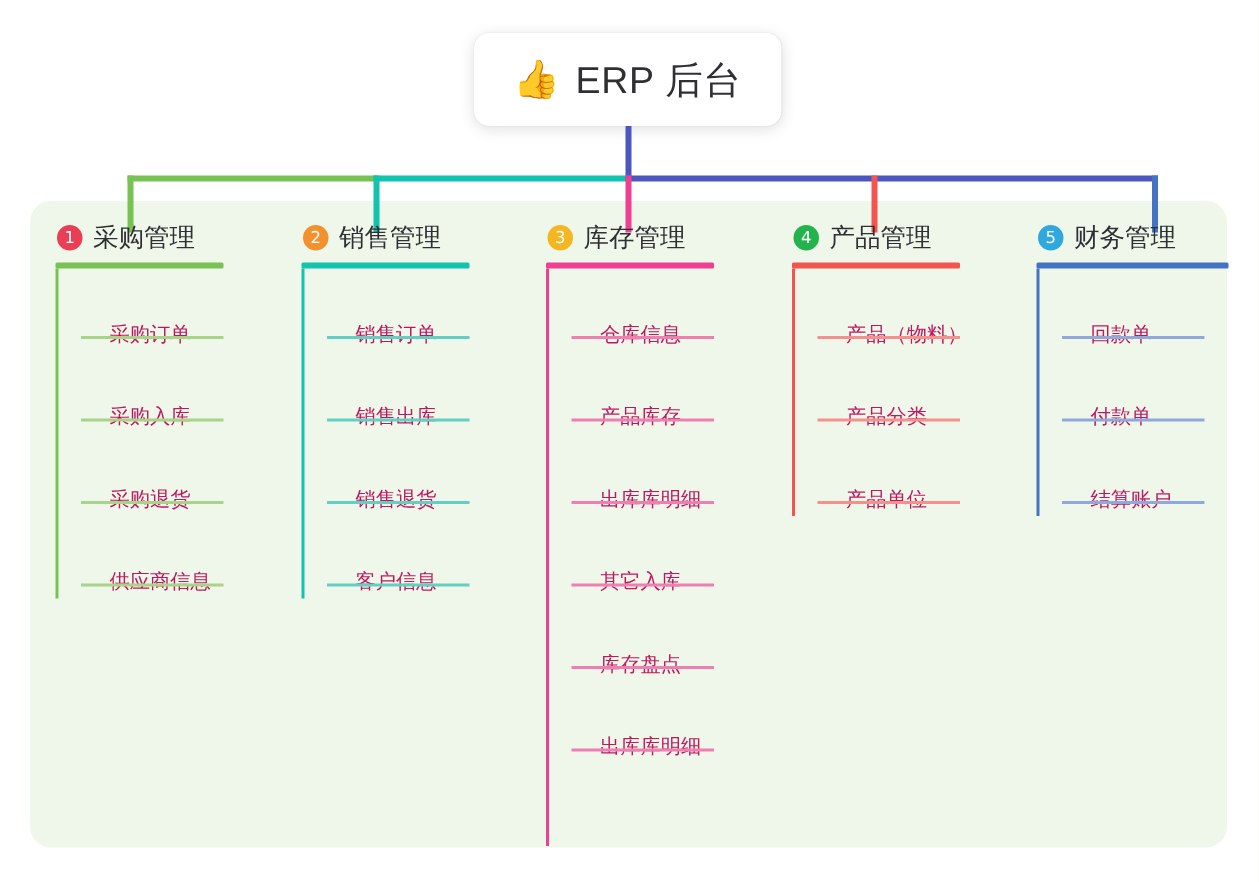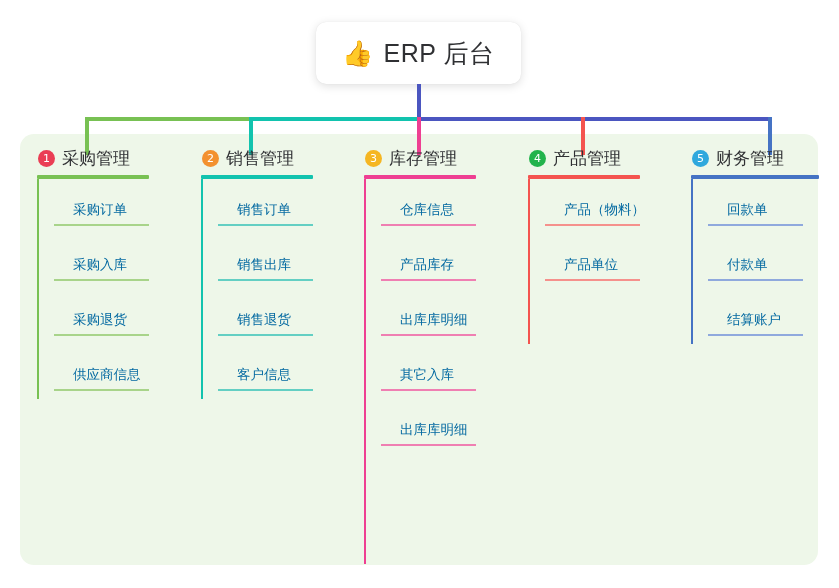--- a/index.html
+++ b/index.html
@@ -142,23 +142,23 @@
     width: 2px;
   }
   .leaf {
     position: relative;
     height: 55px;
     box-sizing: border-box;
   }
   .leaf-text {
     position: absolute;
     left: 34px;
-    bottom: 15px;
+    bottom: 2px;
     font-size: 13.5px;
-    color: #0369a1;
+    color: #be185d;
     white-space: nowrap;
   }
   .leaf-rule {
     position: absolute;
     left: 15px;
     bottom: 8px;
     height: 2px;
   }
 
   
@@ -262,38 +262,46 @@
         </div>
         <div class="leaf">
           <span class="leaf-text">出库库明细</span>
           <div class="leaf-rule" style="background: rgb(239, 127, 178); width: 95px;"></div>
         </div>
         <div class="leaf">
           <span class="leaf-text">其它入库</span>
           <div class="leaf-rule" style="background: rgb(239, 127, 178); width: 95px;"></div>
         </div>
         <div class="leaf">
+          <span class="leaf-text">库存盘点</span>
+          <div class="leaf-rule" style="background: rgb(239, 127, 178); width: 95px;"></div>
+        </div>
+        <div class="leaf">
           <span class="leaf-text">出库库明细</span>
           <div class="leaf-rule" style="background: rgb(239, 127, 178); width: 95px;"></div>
         </div>
       </div>
     </div>
   <div class="column" id="col3">
       <div class="col-head">
         <span class="badge" style="background: rgb(34, 179, 76);">4</span>
         <span class="col-title">产品管理</span>
       </div>
       <div class="col-rule" style="background: rgb(244, 84, 79); width: 112px; margin-left: 15px;"></div>
       <div class="leaves">
         <div class="spine" style="background: rgb(244, 84, 79); height: 165px;"></div>
         <div class="leaf">
           <span class="leaf-text">产品（物料）</span>
           <div class="leaf-rule" style="background: rgb(245, 145, 140); width: 95px;"></div>
         </div>
         <div class="leaf">
+          <span class="leaf-text">产品分类</span>
+          <div class="leaf-rule" style="background: rgb(245, 145, 140); width: 95px;"></div>
+        </div>
+        <div class="leaf">
           <span class="leaf-text">产品单位</span>
           <div class="leaf-rule" style="background: rgb(245, 145, 140); width: 95px;"></div>
         </div>
       </div>
     </div>
   <div class="column" id="col4">
       <div class="col-head">
         <span class="badge" style="background: rgb(47, 168, 221);">5</span>
         <span class="col-title">财务管理</span>
       </div>

